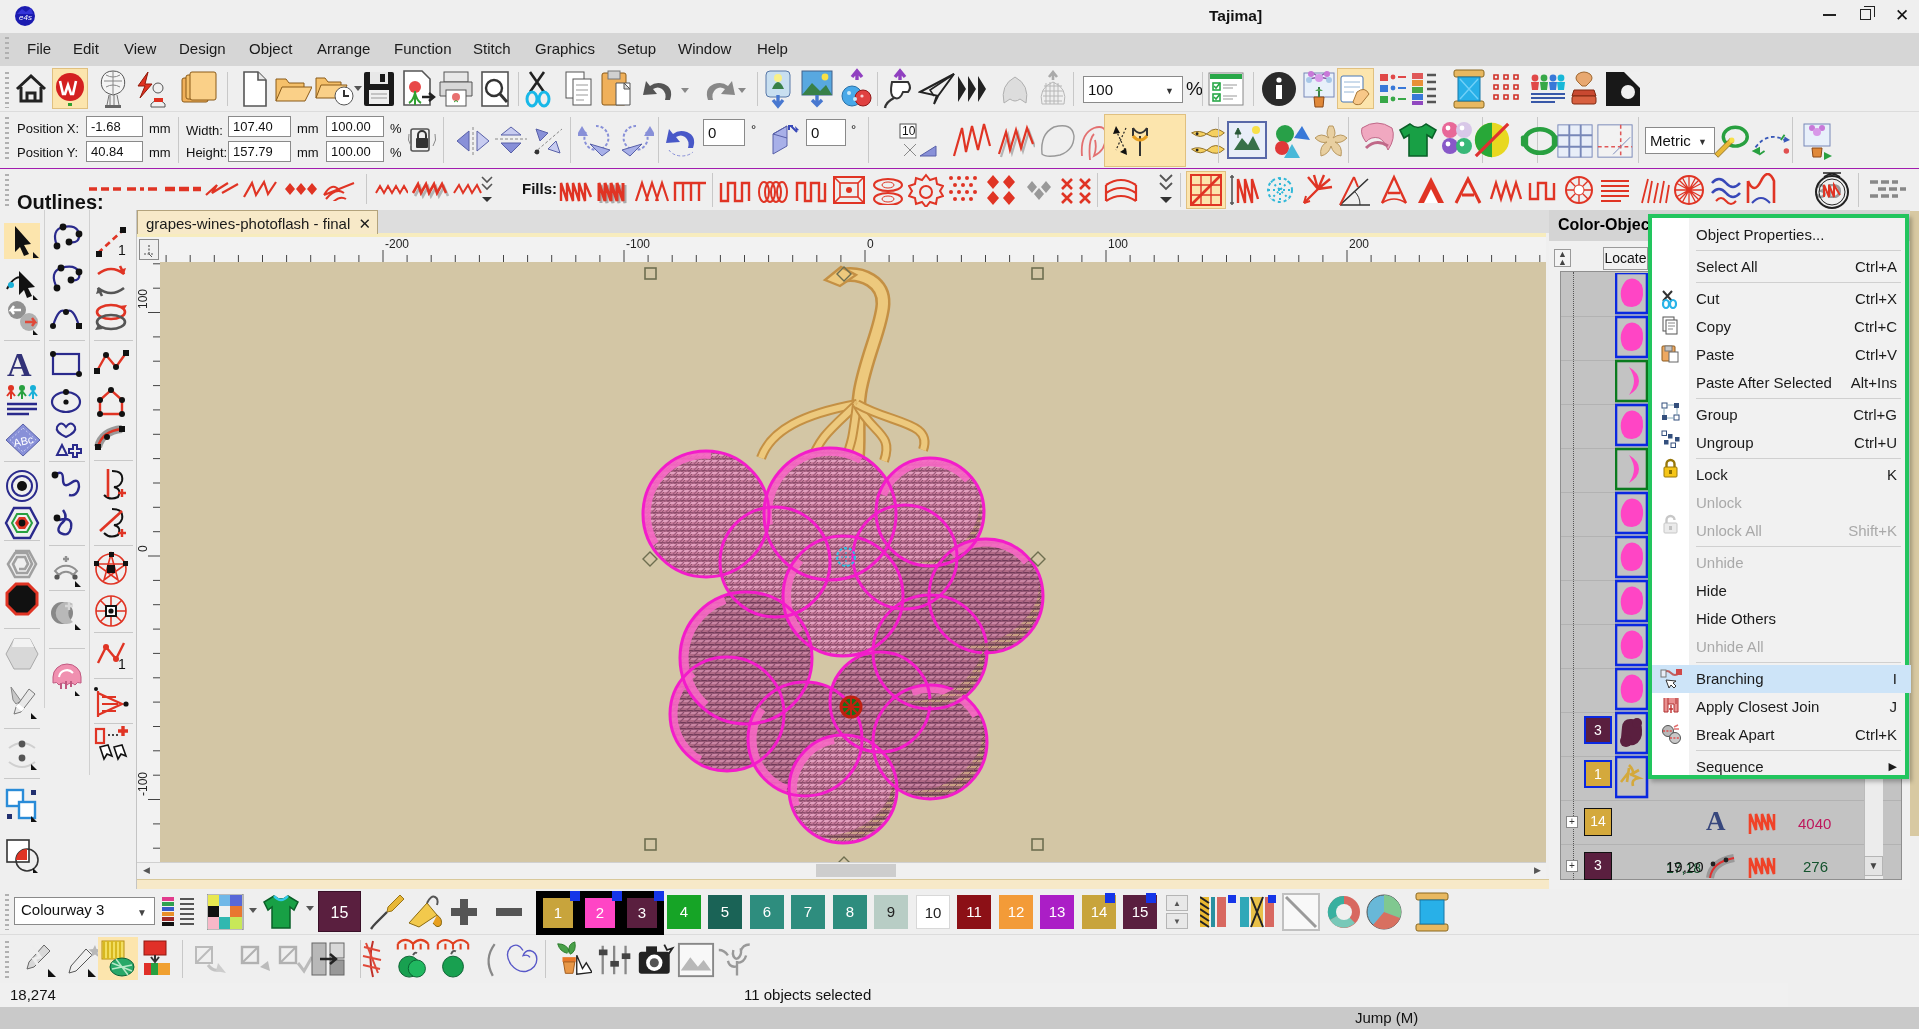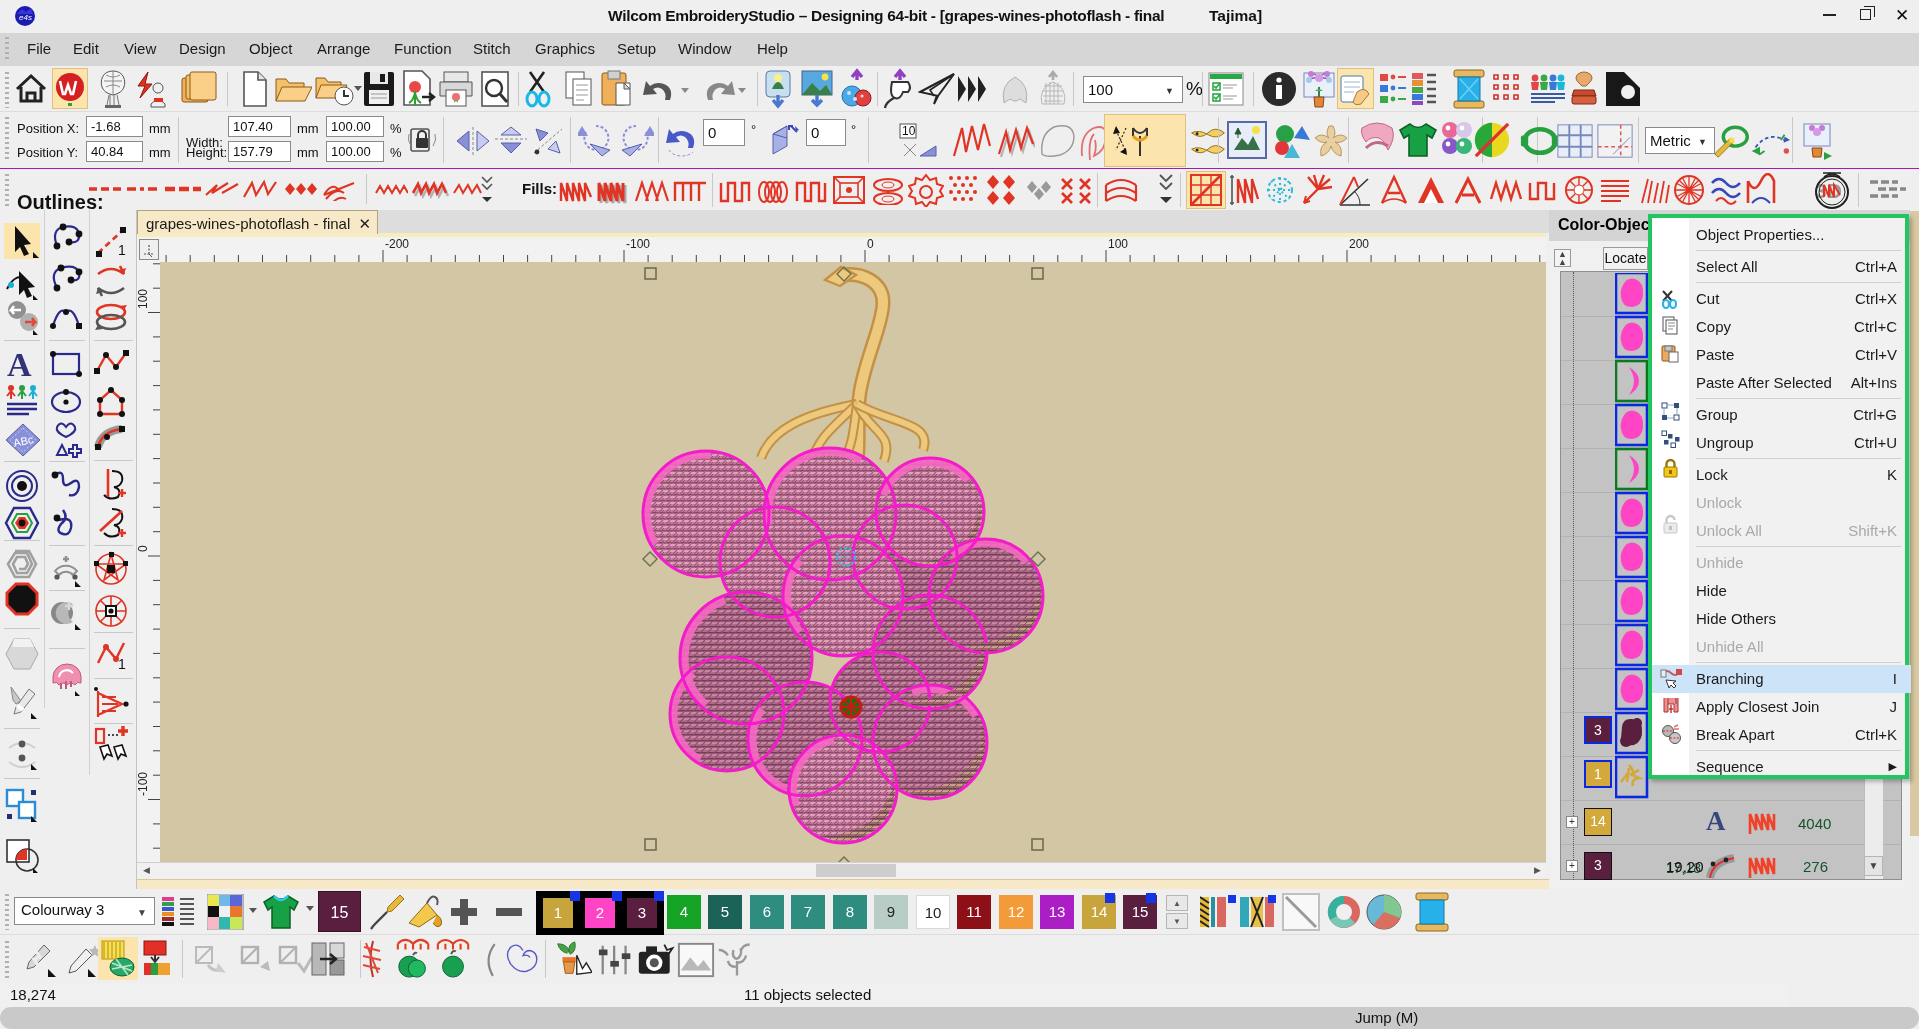--- a/index.html
+++ b/index.html
@@ -44,28 +44,27 @@
 .mi { position:absolute; left:0; width:259px; height:28px; font-size:15px; color:#1a1a1a; }
 .mi .t { position:absolute; left:44px; top:5px; }
 .mi .s { position:absolute; right:14px; top:5px; }
 .mi.dis { color:#a9a9a9; }
 .msep { position:absolute; left:44px; width:205px; height:1px; background:#d0d0d0; }
 .hil { background:#cde4f8; }
 
 #palette { left:0; top:889px; width:1919px; height:46px; background:#efefef; border-bottom:1px solid #dcdcdc; }
 #btoolbar { left:0; top:935px; width:1919px; height:48px; background:#efefef; }
 #statusbar { left:0; top:983px; width:1788px; height:24px; background:#f0f0f0; font-size:15px; color:#111; }
-#bottombar { left:0; top:1007px; width:1919px; height:22px; background:#c9c9c9; font-size:15px; color:#111;border-radius:11px; }
+#bottombar { left:0; top:1007px; width:1919px; height:22px; background:#c9c9c9; font-size:15px; color:#111; }
 .swn { width:30px; height:30px; font-size:15px; text-align:center; line-height:30px; color:#fff; }
 .swf { top:6px; width:34px; height:34px; font-size:15px; text-align:center; line-height:34px; color:#fff; }
 </style>
 </head>
 <body>
 <div class="abs" id="titlebar">
-  <div class="abs" id="titletext">Wilcom EmbroideryStudio – Designing 64-bit - [grapes-wines-photoflash - final</div>
   <div class="abs" id="tajima">Tajima]</div>
   <svg class="abs" style="left:13px;top:4px" width="24" height="24" viewBox="0 0 24 24">
       <circle cx="12" cy="12" r="10" fill="#1b1bb0"></circle>
       <path d="M4 10 L9 5 L13 8 L18 4 L20 10 Z" fill="#3535d8"></path>
       <text x="6" y="16" font-size="8" fill="#fff" font-style="italic">e4s</text>
     </svg>
   <div class="abs" style="left:1823px;top:14px;width:13px;height:2px;background:#222"></div>
   <div class="abs" style="left:1860px;top:9px;width:11px;height:11px;border:1.5px solid #222"></div>
   <div class="abs" style="left:1864px;top:6px;width:11px;height:11px;border-top:1.5px solid #222;border-right:1.5px solid #222"></div>
   <div class="abs" style="left:1895px;top:5px;font-size:17px;color:#111">✕</div>
@@ -311,21 +310,21 @@
     </svg>
 </div>
 <div class="abs" id="toolbar2">
   <span class="lbl" style="left:17px;top:9px">Position X:</span>
   <div class="field" style="left:86px;top:4px;width:57px;height:21px;font-size:13px">-1.68</div>
   <span class="lbl" style="left:149px;top:9px">mm</span>
   <span class="lbl" style="left:17px;top:33px">Position Y:</span>
   <div class="field" style="left:86px;top:29px;width:57px;height:21px;font-size:13px">40.84</div>
   <span class="lbl" style="left:149px;top:33px">mm</span>
   <div class="vsep" style="left:178px;top:5px;height:46px"></div>
-  <span class="lbl" style="left:186px;top:23px">Width:</span>
+  <span class="lbl" style="left:186px;top:11px">Width:</span>
   <div class="field" style="left:228px;top:4px;width:63px;height:21px;font-size:13px">107.40</div>
   <span class="lbl" style="left:297px;top:9px">mm</span>
   <span class="lbl" style="left:186px;top:33px">Height:</span>
   <div class="field" style="left:228px;top:29px;width:63px;height:21px;font-size:13px">157.79</div>
   <span class="lbl" style="left:297px;top:33px">mm</span>
   <div class="field" style="left:326px;top:4px;width:58px;height:21px;font-size:13px">100.00</div>
   <span class="lbl" style="left:390px;top:9px">%</span>
   <div class="field" style="left:326px;top:29px;width:58px;height:21px;font-size:13px">100.00</div>
   <span class="lbl" style="left:390px;top:33px">%</span>
   <svg class="abs" style="left:408px;top:14px" width="28" height="28" viewBox="0 0 28 28">
@@ -1287,21 +1286,21 @@
 <div class="abs" style="left:1584px;top:716px;width:28px;height:28px;background:#5a1f3f;border:2.4px solid #0a28e0;color:#fff;font-size:14px;text-align:center;line-height:24px">3</div>
 <div class="abs" style="left:1584px;top:760px;width:28px;height:28px;background:#d4a93c;border:2.4px solid #0a28e0;color:#fff;font-size:14px;text-align:center;line-height:24px">1</div>
 
 <div class="abs" style="left:1566px;top:816px;width:12px;height:12px;background:#fff;border:1px solid #888;font-size:10px;line-height:10px;text-align:center;color:#333">+</div>
 <div class="abs" style="left:1584px;top:808px;width:28px;height:28px;background:#d4a93c;border:1.6px solid #111;color:#fff;font-size:14px;text-align:center;line-height:25px">14</div>
 <div class="abs" style="left:1666px;top:860px;font-size:14px;color:#14532d">17,18</div>
 <div class="abs" style="left:1706px;top:806px;font-size:27px;font-weight:bold;color:#37477d;font-family:'Liberation Serif',serif">A</div>
 <svg class="abs" style="left:1748px;top:810px" width="34" height="26" viewBox="0 0 34 26">
     <path d="M2 24 V4 l6 16 V4 l6 16 V4 l6 16 V4 l6 16 V4" stroke="#f04228" stroke-width="2.6" fill="none"></path>
   </svg>
-<div class="abs" style="left:1798px;top:815px;font-size:15px;color:#14532d">4040</div>
+<div class="abs" style="left:1798px;top:815px;font-size:15px;color:#be185d">4040</div>
 <div class="abs" style="left:1566px;top:860px;width:12px;height:12px;background:#fff;border:1px solid #888;font-size:10px;line-height:10px;text-align:center;color:#333">+</div>
 <div class="abs" style="left:1584px;top:852px;width:28px;height:28px;background:#5a1f3f;border:1.6px solid #111;color:#fff;font-size:14px;text-align:center;line-height:25px">3</div>
 <div class="abs" style="left:1666px;top:858px;font-size:15px;color:#111">19,20</div>
 <svg class="abs" style="left:1706px;top:852px" width="34" height="28" viewBox="0 0 34 28">
     <path d="M4 26 q2 -16 24 -20" stroke="#999" stroke-width="8" fill="none"></path>
     <path d="M4 26 q2 -16 24 -20" stroke="#e03030" stroke-width="2" fill="none"></path>
     <circle cx="7" cy="12" r="2.4" fill="#222"></circle>
     <circle cx="20" cy="8" r="2.4" fill="#222"></circle>
   </svg>
 <svg class="abs" style="left:1748px;top:854px" width="34" height="26" viewBox="0 0 34 26">

